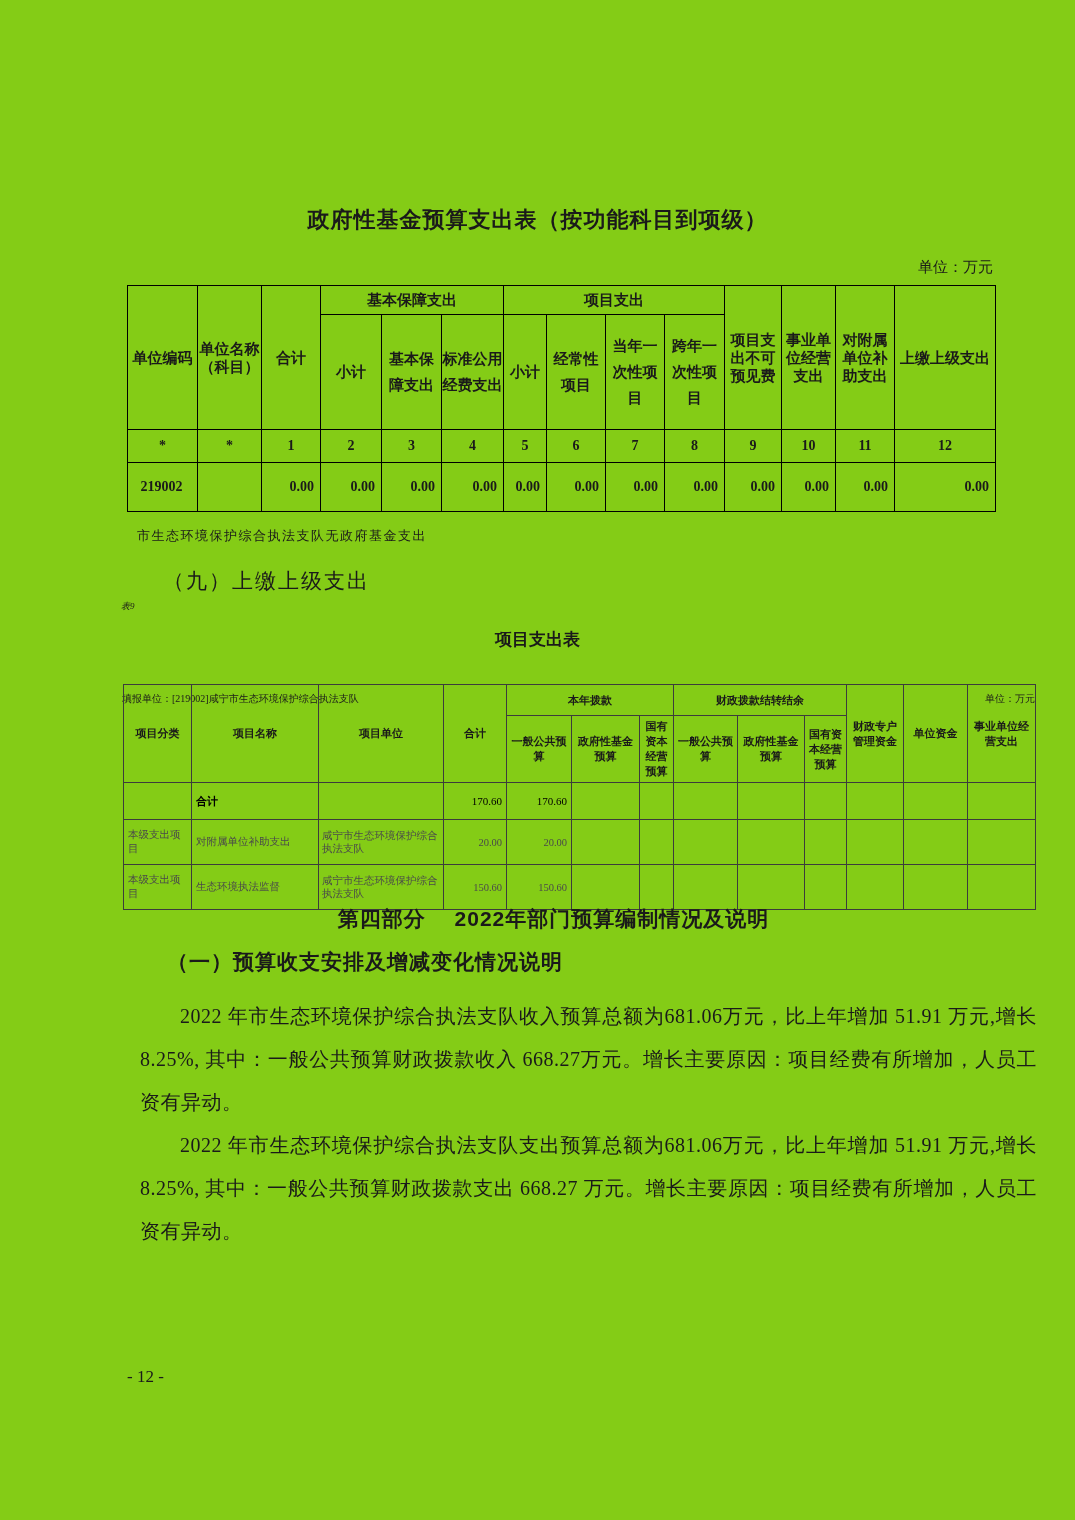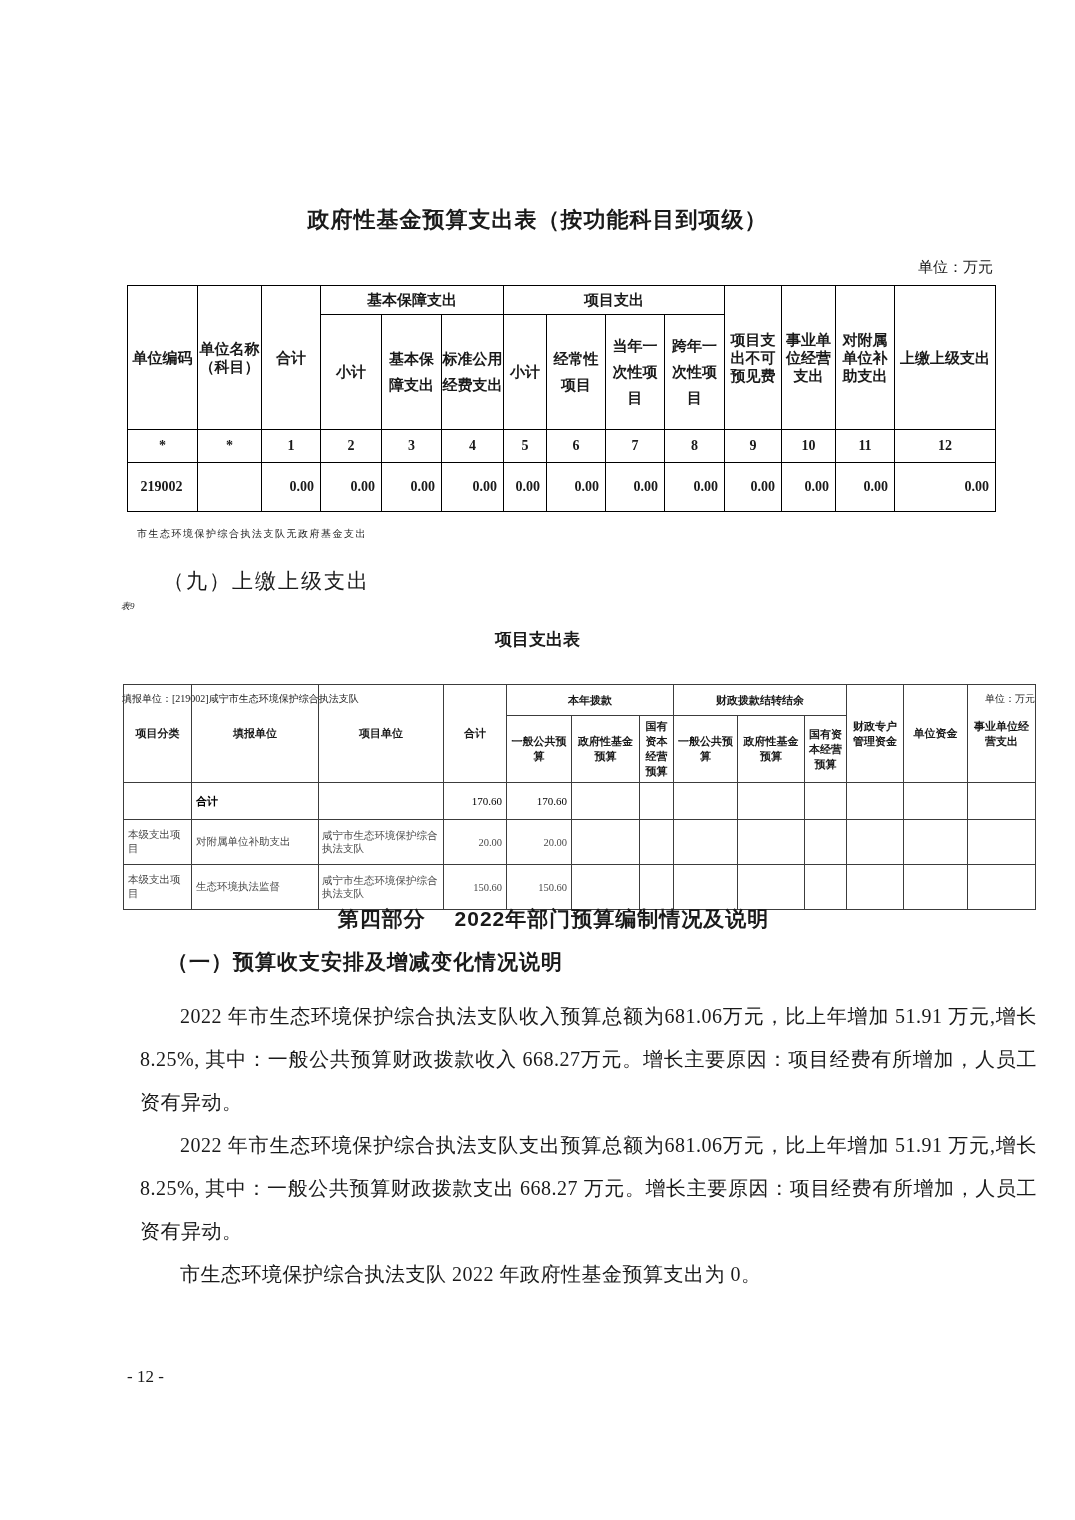--- a/index.html
+++ b/index.html
@@ -1,39 +1,39 @@
 <!DOCTYPE html>
 <html><head>
 <meta charset="utf-8">
 <style>
   html,body { margin:0; padding:0; background:#9a9a9a; }
   .page {
     position:relative;
     width:1075px; height:1520px;
     margin:0 auto;
-    background:#ffffff;
+    background:#84cc16;
     font-family:"Liberation Serif","DejaVu Serif",serif;
     color:#1a1a1a;
     overflow:hidden;
   }
 
   
   .doc-title1 {
     position:absolute; top:205px; left:0; width:100%;
     text-align:center; font-size:22px; font-weight:bold;
     font-family:"Liberation Sans","DejaVu Sans",sans-serif;
     letter-spacing:1px;
   }
   .unit-label-1 {
     position:absolute; top:258px; right:82px;
     font-size:15px;
   }
   .footnote-1 {
     position:absolute; top:527px; left:137px;
-    font-size:10px; letter-spacing:1.5px;
+    font-size:13px; letter-spacing:1.5px;
   }
   .sec9-heading {
     position:absolute; top:567px; left:163px;
     font-size:21px; letter-spacing:2px;
   }
   .table9-tag {
     position:absolute; top:600px; left:121px;
     font-size:9px;
     font-style:italic;
   }
@@ -214,21 +214,21 @@
         <col style="width:64px">
         <col style="width:67px">
       <col style="width:42px">
         <col style="width:57px">
         <col style="width:64px">
       <col style="width:68px">
     </colgroup>
     <tbody>
         <tr class="hdr hdr-grp">
       <td rowspan="2">项目分类</td>
-      <td rowspan="2">填报单位</td>
+      <td rowspan="2">项目名称</td>
       <td rowspan="2">项目单位</td>
       <td rowspan="2">合计</td>
       <td colspan="3">本年拨款</td>
       <td colspan="3">财政拨款结转结余</td>
       <td rowspan="2">财政专户管理资金</td>
       <td rowspan="2">单位资金</td>
       <td rowspan="2">事业单位经营支出</td>
     </tr>
     <tr class="hdr hdr-sub">
       <td>一般公共预算</td>
@@ -284,18 +284,17 @@
       <td></td>
     </tr>
   </tbody>
     </table>
 
   <div class="part4-heading">第四部分　 2022年部门预算编制情况及说明</div>
   <div class="sub1-heading">（一）预算收支安排及增减变化情况说明</div>
   <div class="body-text">
     <p>2022 年市生态环境保护综合执法支队收入预算总额为681.06万元，比上年增加 51.91 万元,增长 8.25%, 其中：一般公共预算财政拨款收入 668.27万元。增长主要原因：项目经费有所增加，人员工资有异动。</p>
     <p>2022 年市生态环境保护综合执法支队支出预算总额为681.06万元，比上年增加 51.91 万元,增长 8.25%, 其中：一般公共预算财政拨款支出 668.27 万元。增长主要原因：项目经费有所增加，人员工资有异动。</p>
-    <p>市生态环境保护综合执法支队 2022 年政府性基金预算支出为 0。</p>
   </div>
 
   <div class="page-number">- 12 -</div>
 
 </div>
 
 </body></html>

